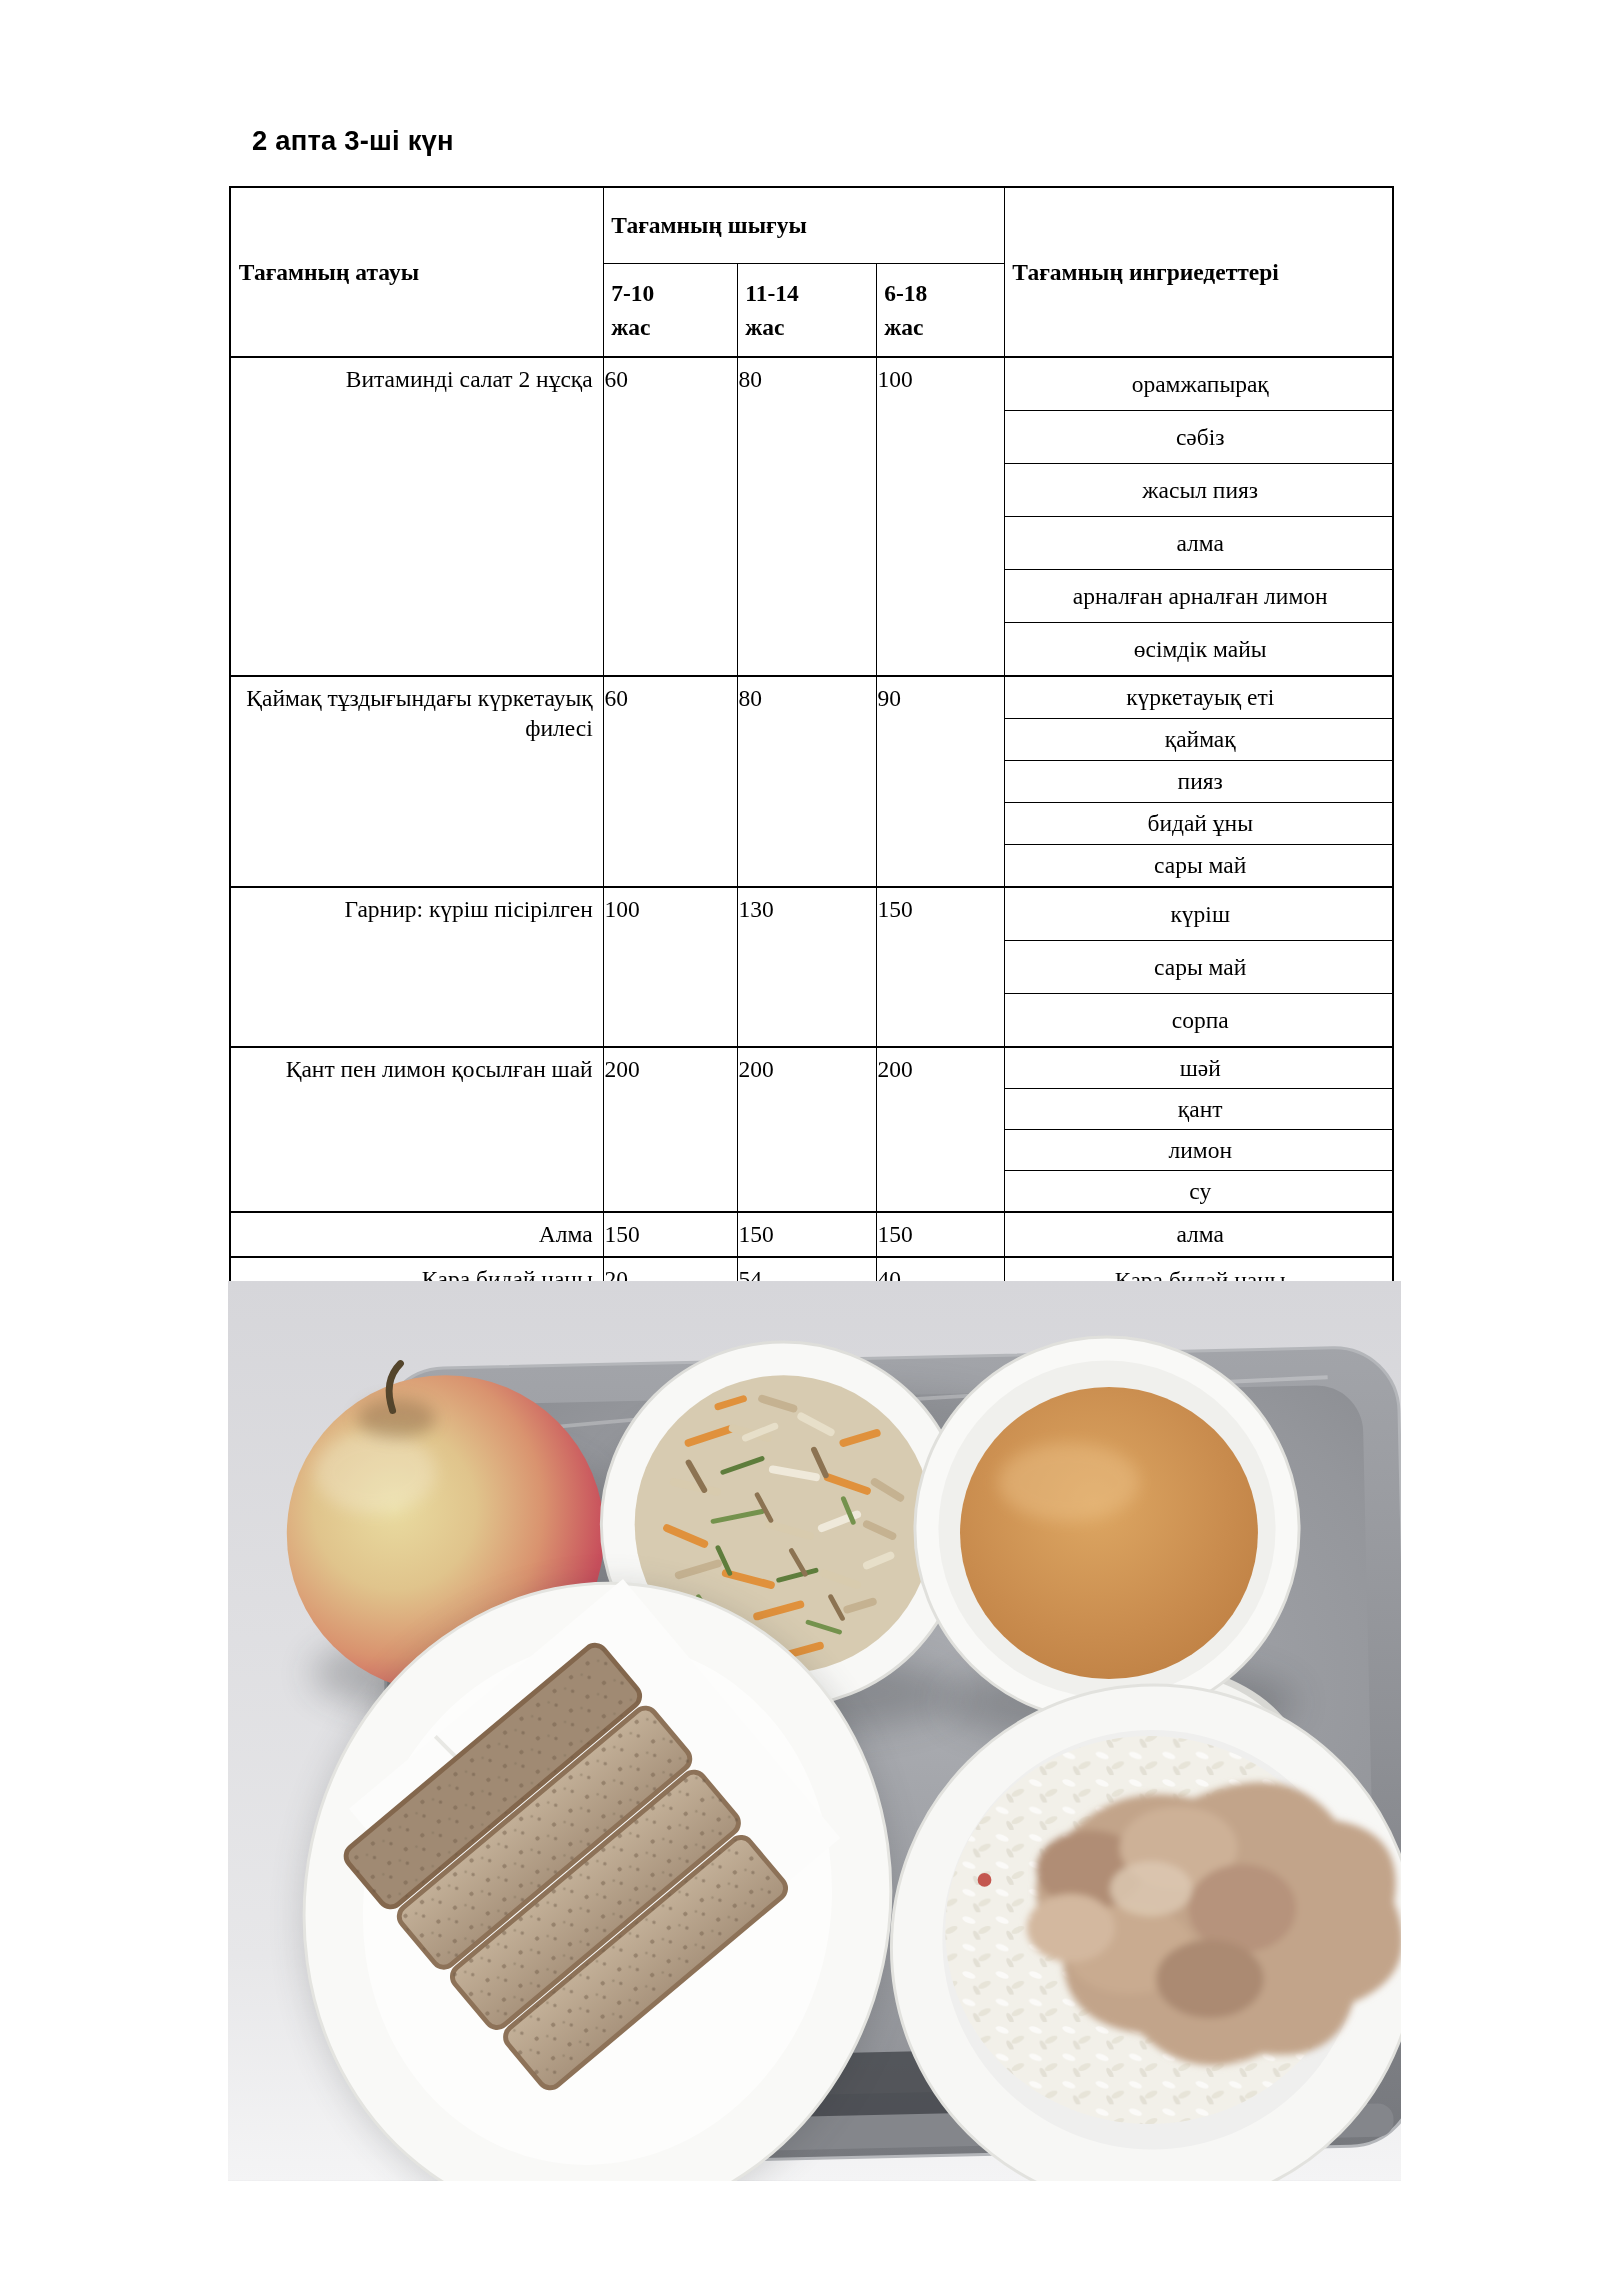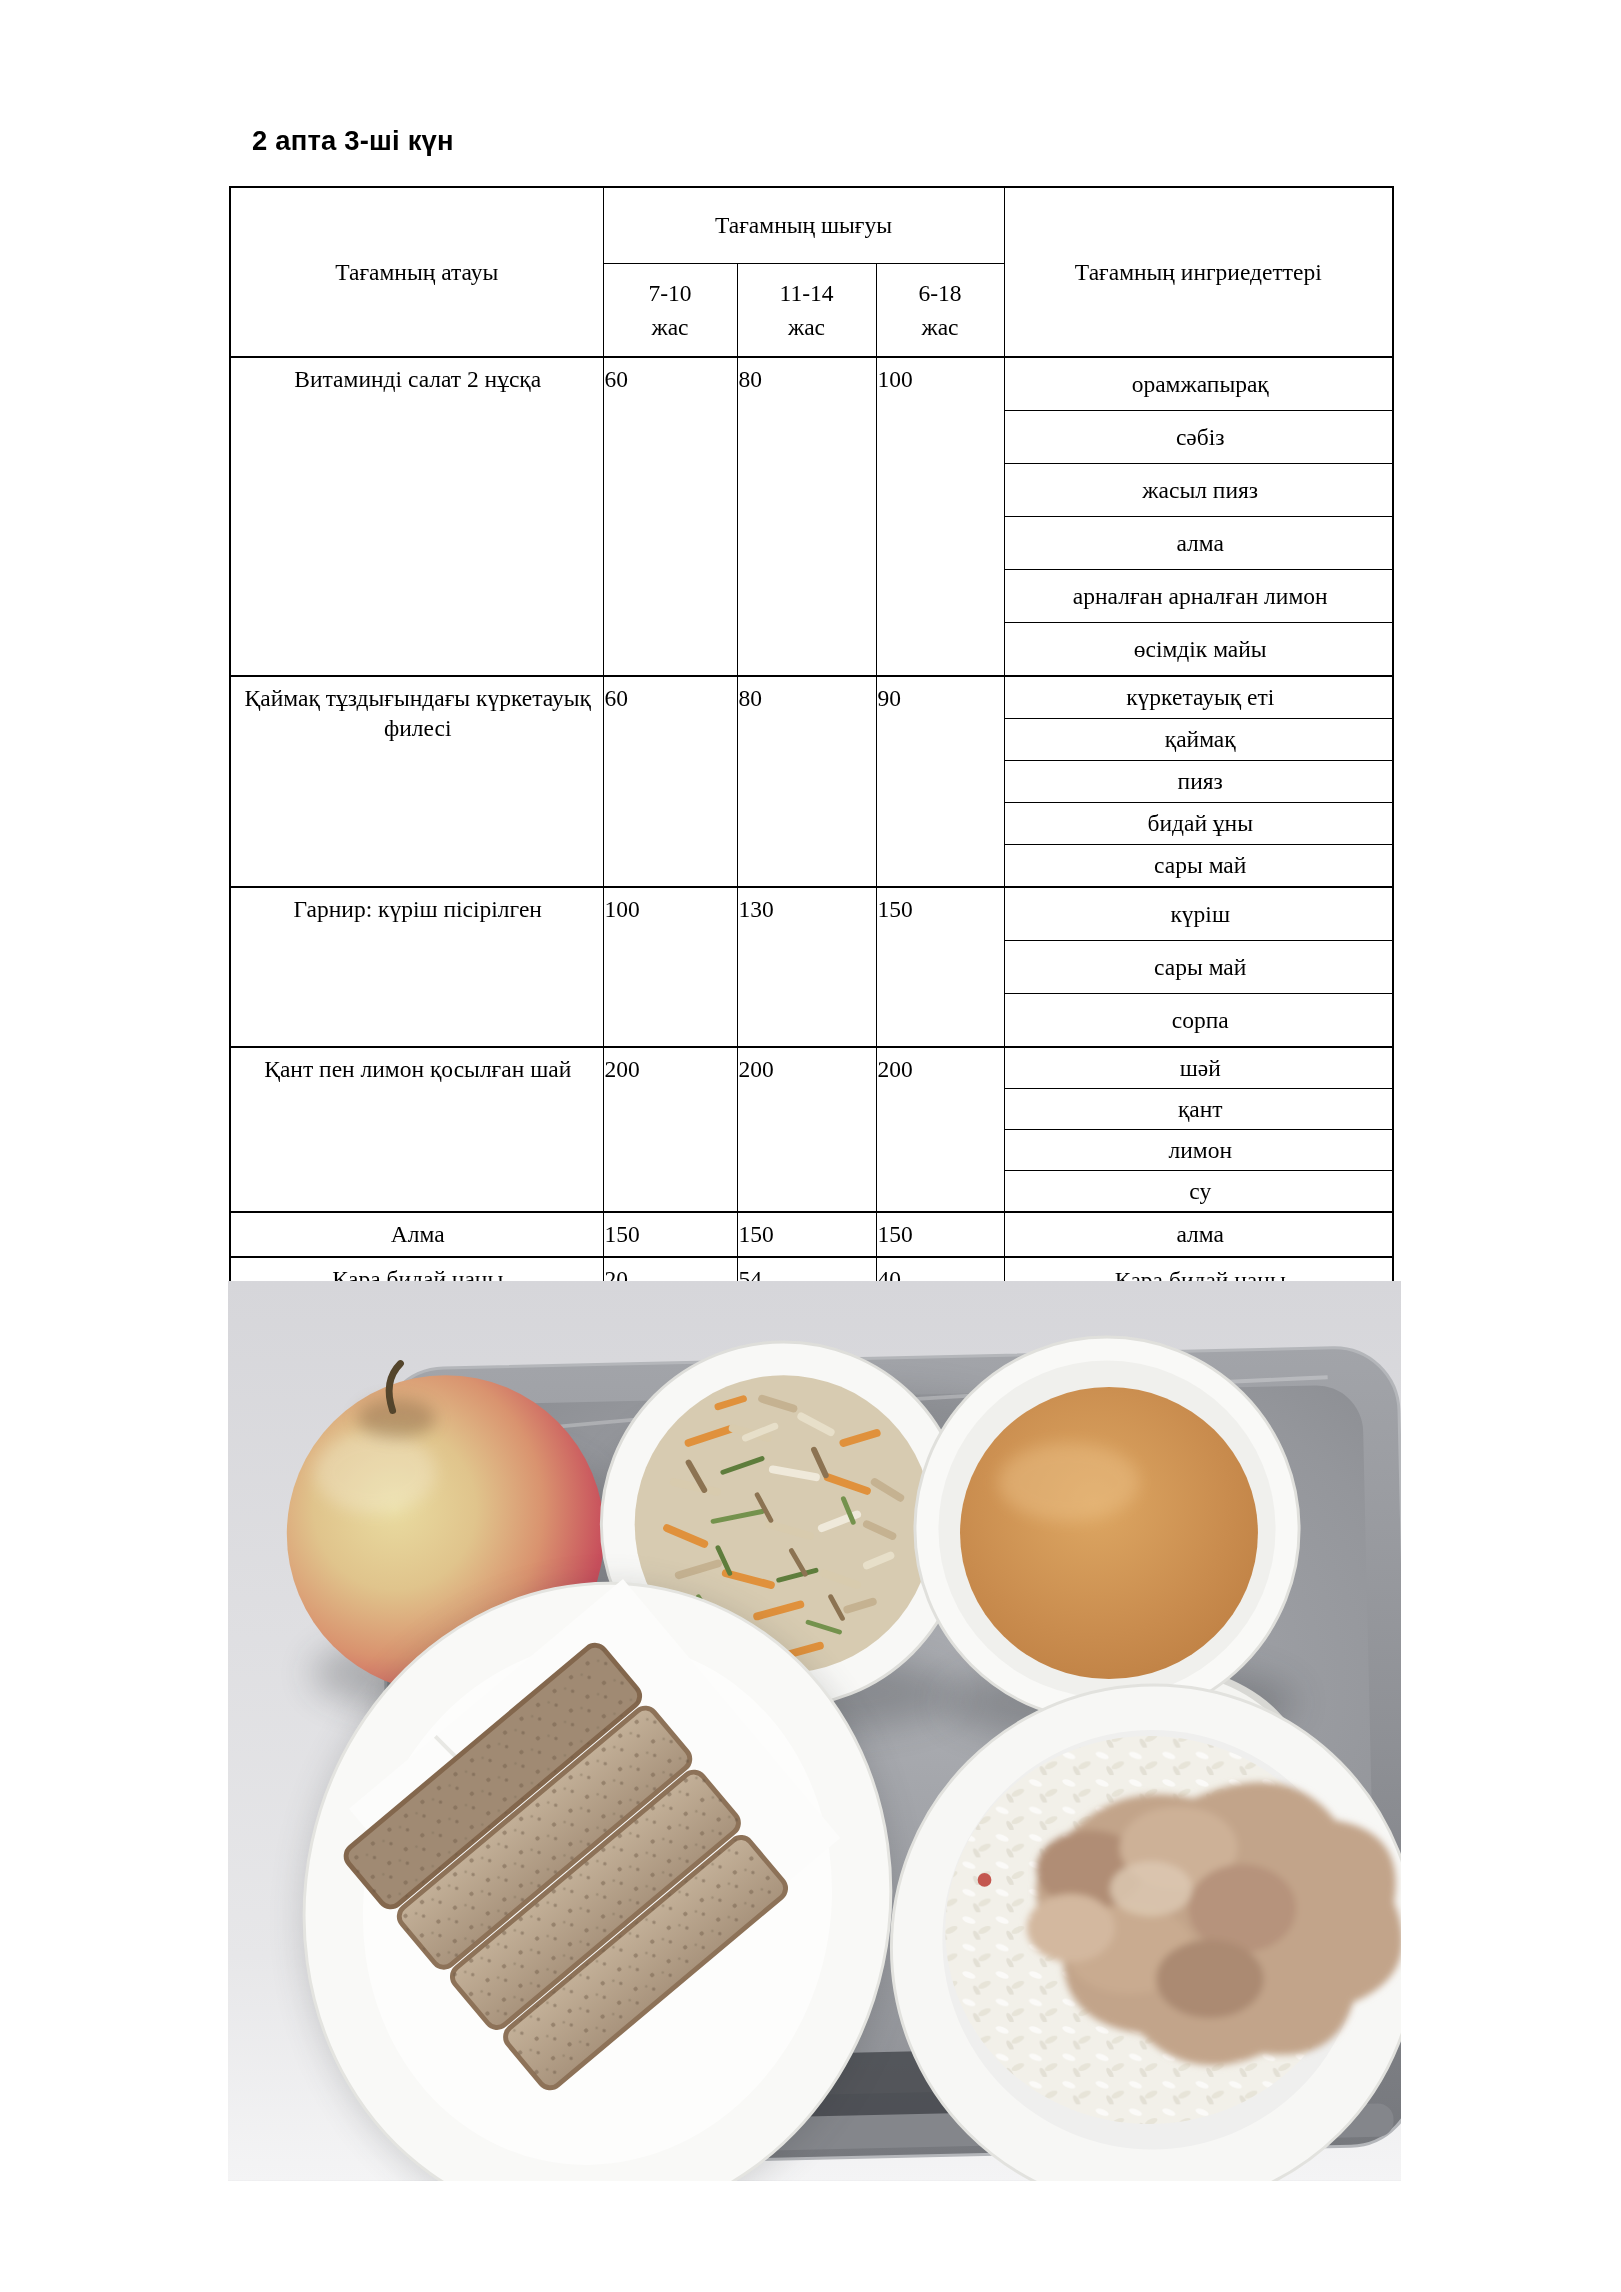--- a/index.html
+++ b/index.html
@@ -16,26 +16,26 @@
     font-weight:bold;font-size:27.4px;letter-spacing:0.2px;
   }
 
   
   table.menu{
     position:absolute;left:229px;top:186px;width:1164px;
     border-collapse:collapse;table-layout:fixed;
     border:2px solid #000;font-size:23.5px;line-height:1.3;
   }
   table.menu th, table.menu td{border:1px solid #000;overflow:hidden;}
-  table.menu th{font-weight:normal;text-align:center;vertical-align:middle;padding:2px 7.8px;}
+  table.menu th{font-weight:bold;text-align:left;vertical-align:middle;padding:2px 7.8px;}
   tr.h1 th{height:71px;}
   tr.h2 th{height:88px;}
   .age-range,.age-unit{display:block;line-height:1.45;}
   td.name-cell{
-    vertical-align:top;text-align:center;padding:5.9px 9.8px 3.9px 11.8px;
+    vertical-align:top;text-align:right;padding:5.9px 9.8px 3.9px 11.8px;
   }
   td.portion-cell{
     vertical-align:top;text-align:left;padding-top:5.9px;
   }
   td.ing-cell{
     vertical-align:middle;text-align:center;padding:2px 9.8px 2px 13.7px;line-height:1.05;
   }
   tr.dish-start > td{border-top:2px solid #000;}
   tr.dish-0 td.ing-cell{height:48px;}
   tr.dish-1 td.ing-cell{height:37px;}

